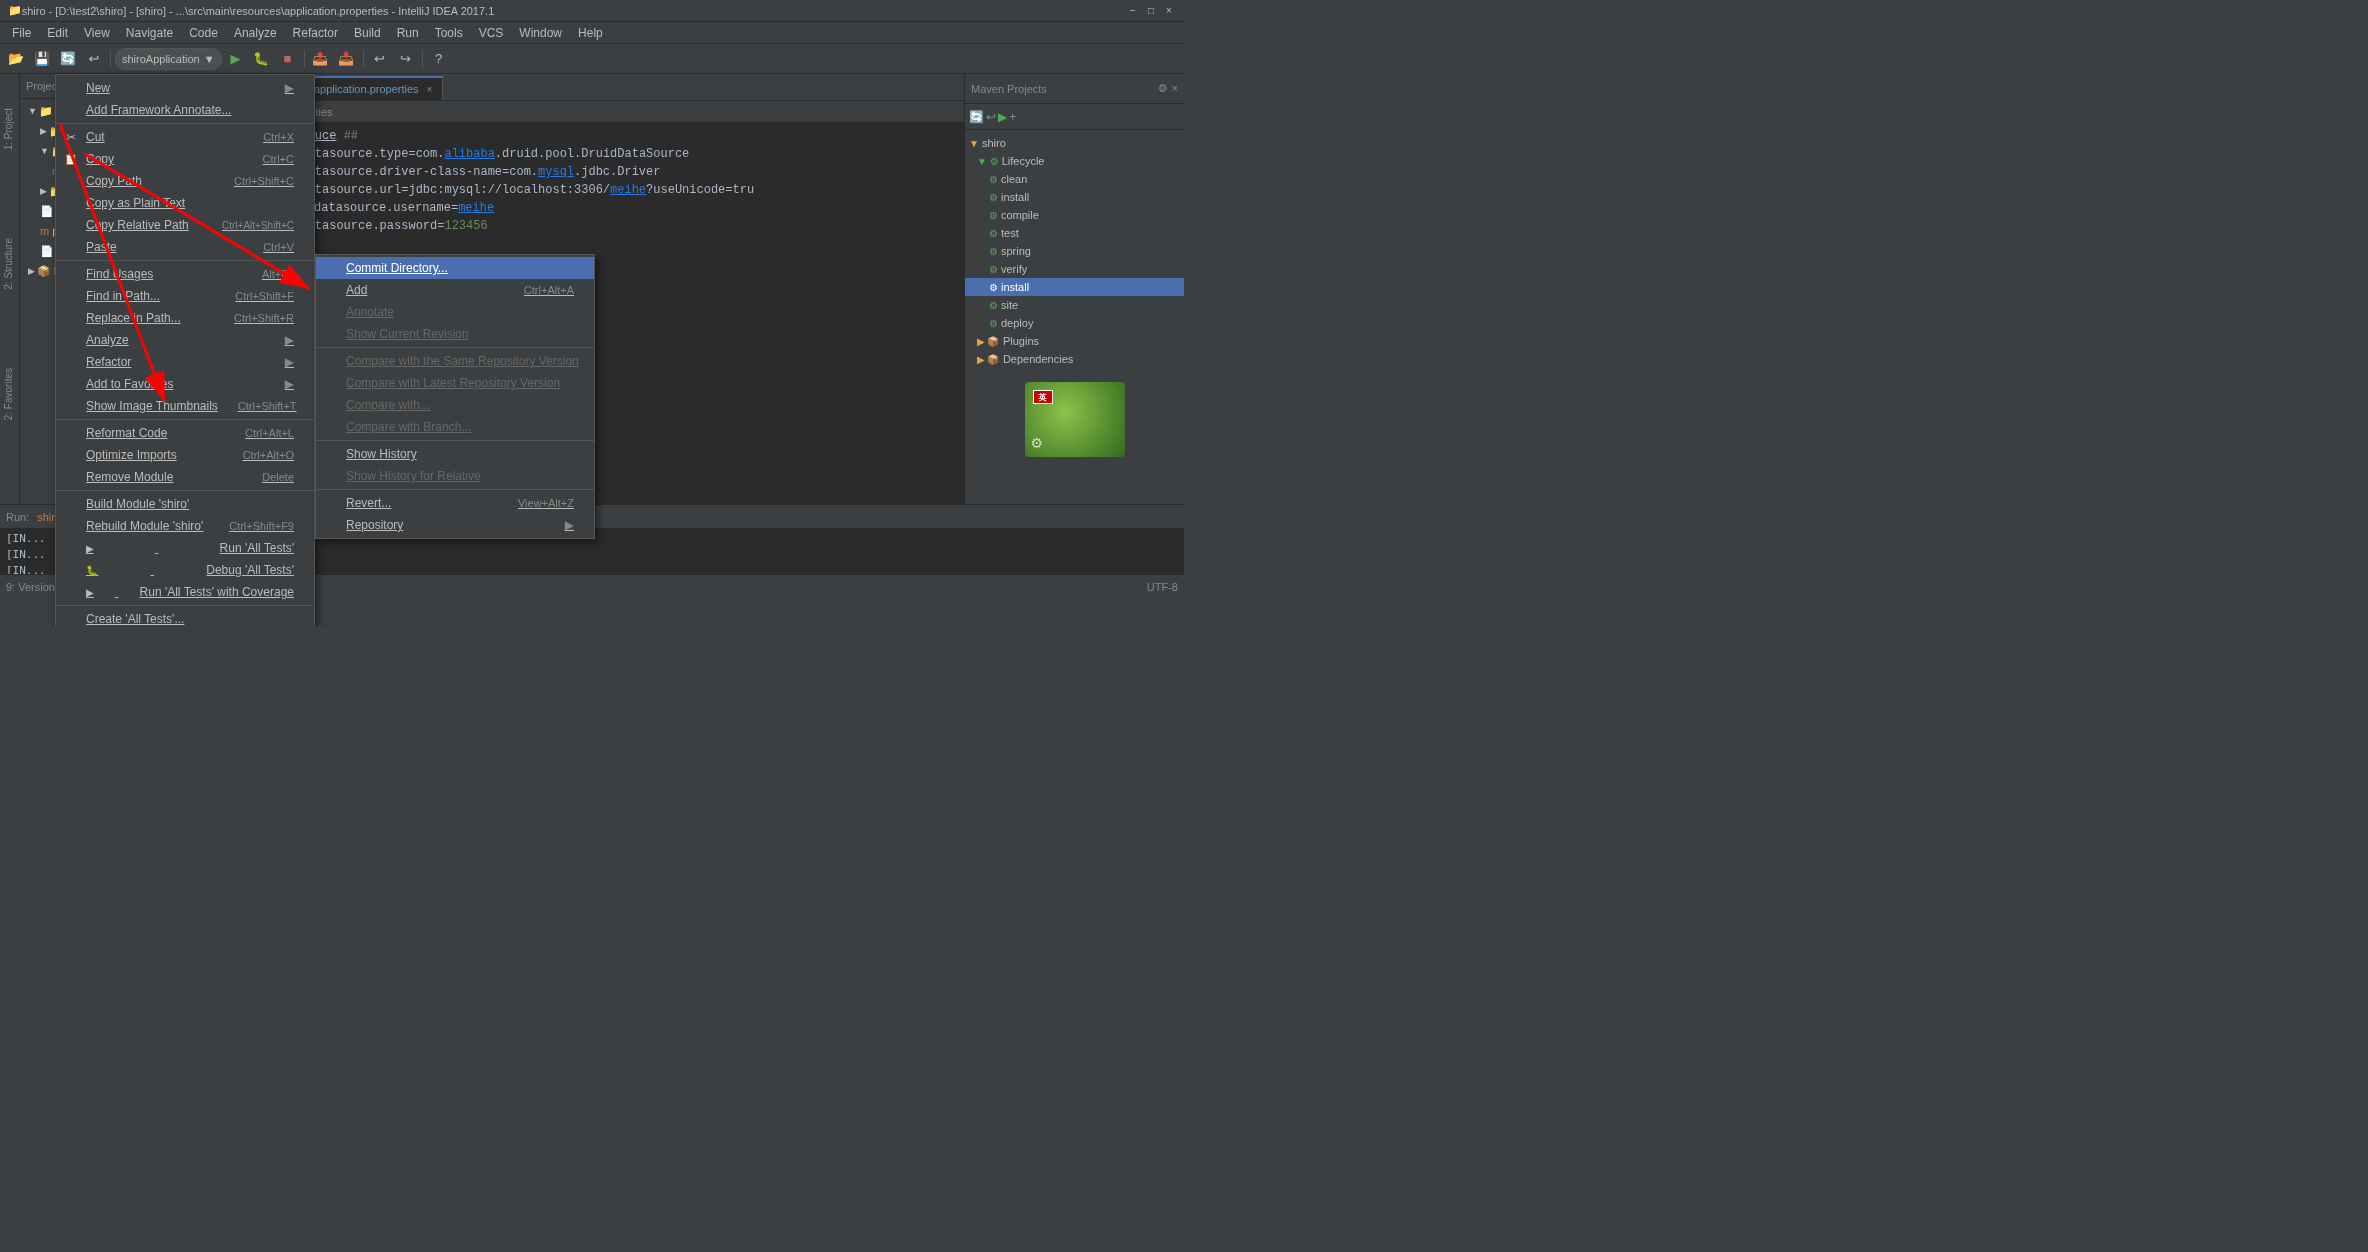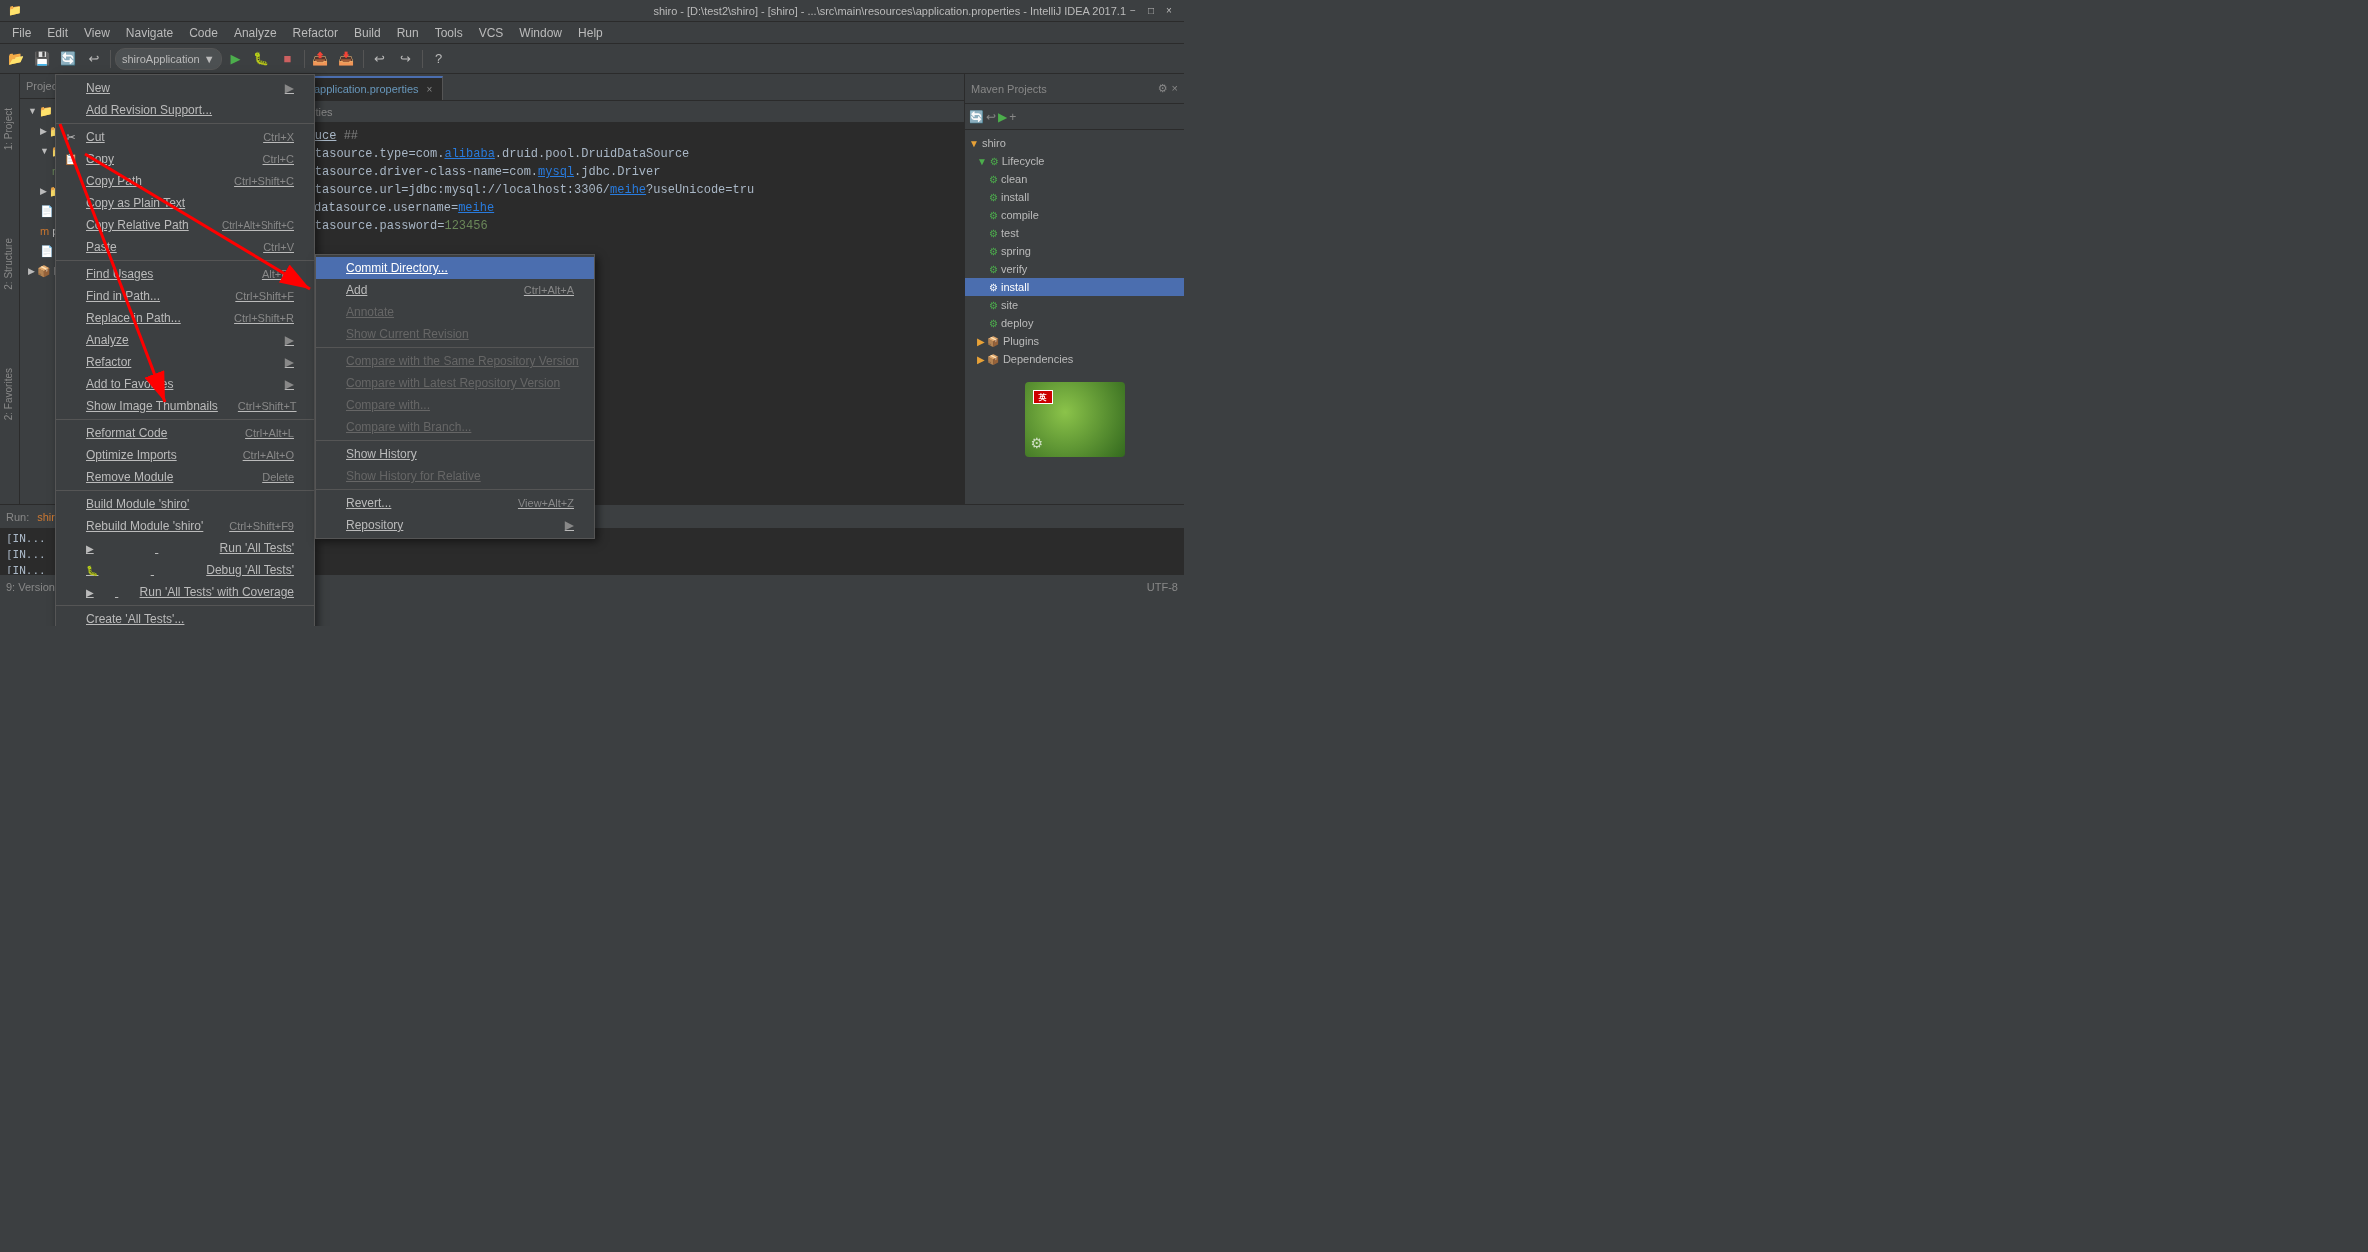--- a/index.html
+++ b/index.html
@@ -19,21 +19,21 @@
       background: #3c3f41;
       height: 22px;
       display: flex;
       align-items: center;
       justify-content: space-between;
       padding: 0 8px;
       border-bottom: 1px solid #2b2b2b;
       font-size: 11px;
       color: #bbbbbb;
     }
-    .title-bar-title { flex: 1; text-align: right; }
+    .title-bar-title { flex: 1; text-align: left; }
     .title-bar-controls { display: flex; gap: 4px; }
     .title-bar-btn { width: 14px; height: 14px; cursor: pointer; font-size: 10px; text-align: center; line-height: 14px; color: #bbbbbb; }
 
     
     .menu-bar {
       background: #3c3f41;
       height: 22px;
       display: flex;
       align-items: center;
       padding: 0 4px;
@@ -566,21 +566,21 @@
       <div class="thumbnail-gear">⚙</div>
     </div>
   </div>
 
   <div class="ctx-menu" style="left: 55px; top: 0px; width: 260px;">
     <div class="ctx-item">
       <span>New</span>
       <span class="ctx-arrow">▶</span>
     </div>
     <div class="ctx-item">
-      <span>Add Revision Support...</span>
+      <span>Add Framework Annotate...</span>
     </div>
     <div class="ctx-sep"></div>
     <div class="ctx-item">
       <span class="ctx-item-icon">✂</span>
       <span>Cut</span>
       <span class="ctx-shortcut">Ctrl+X</span>
     </div>
     <div class="ctx-item">
       <span class="ctx-item-icon">📋</span>
       <span>Copy</span>

